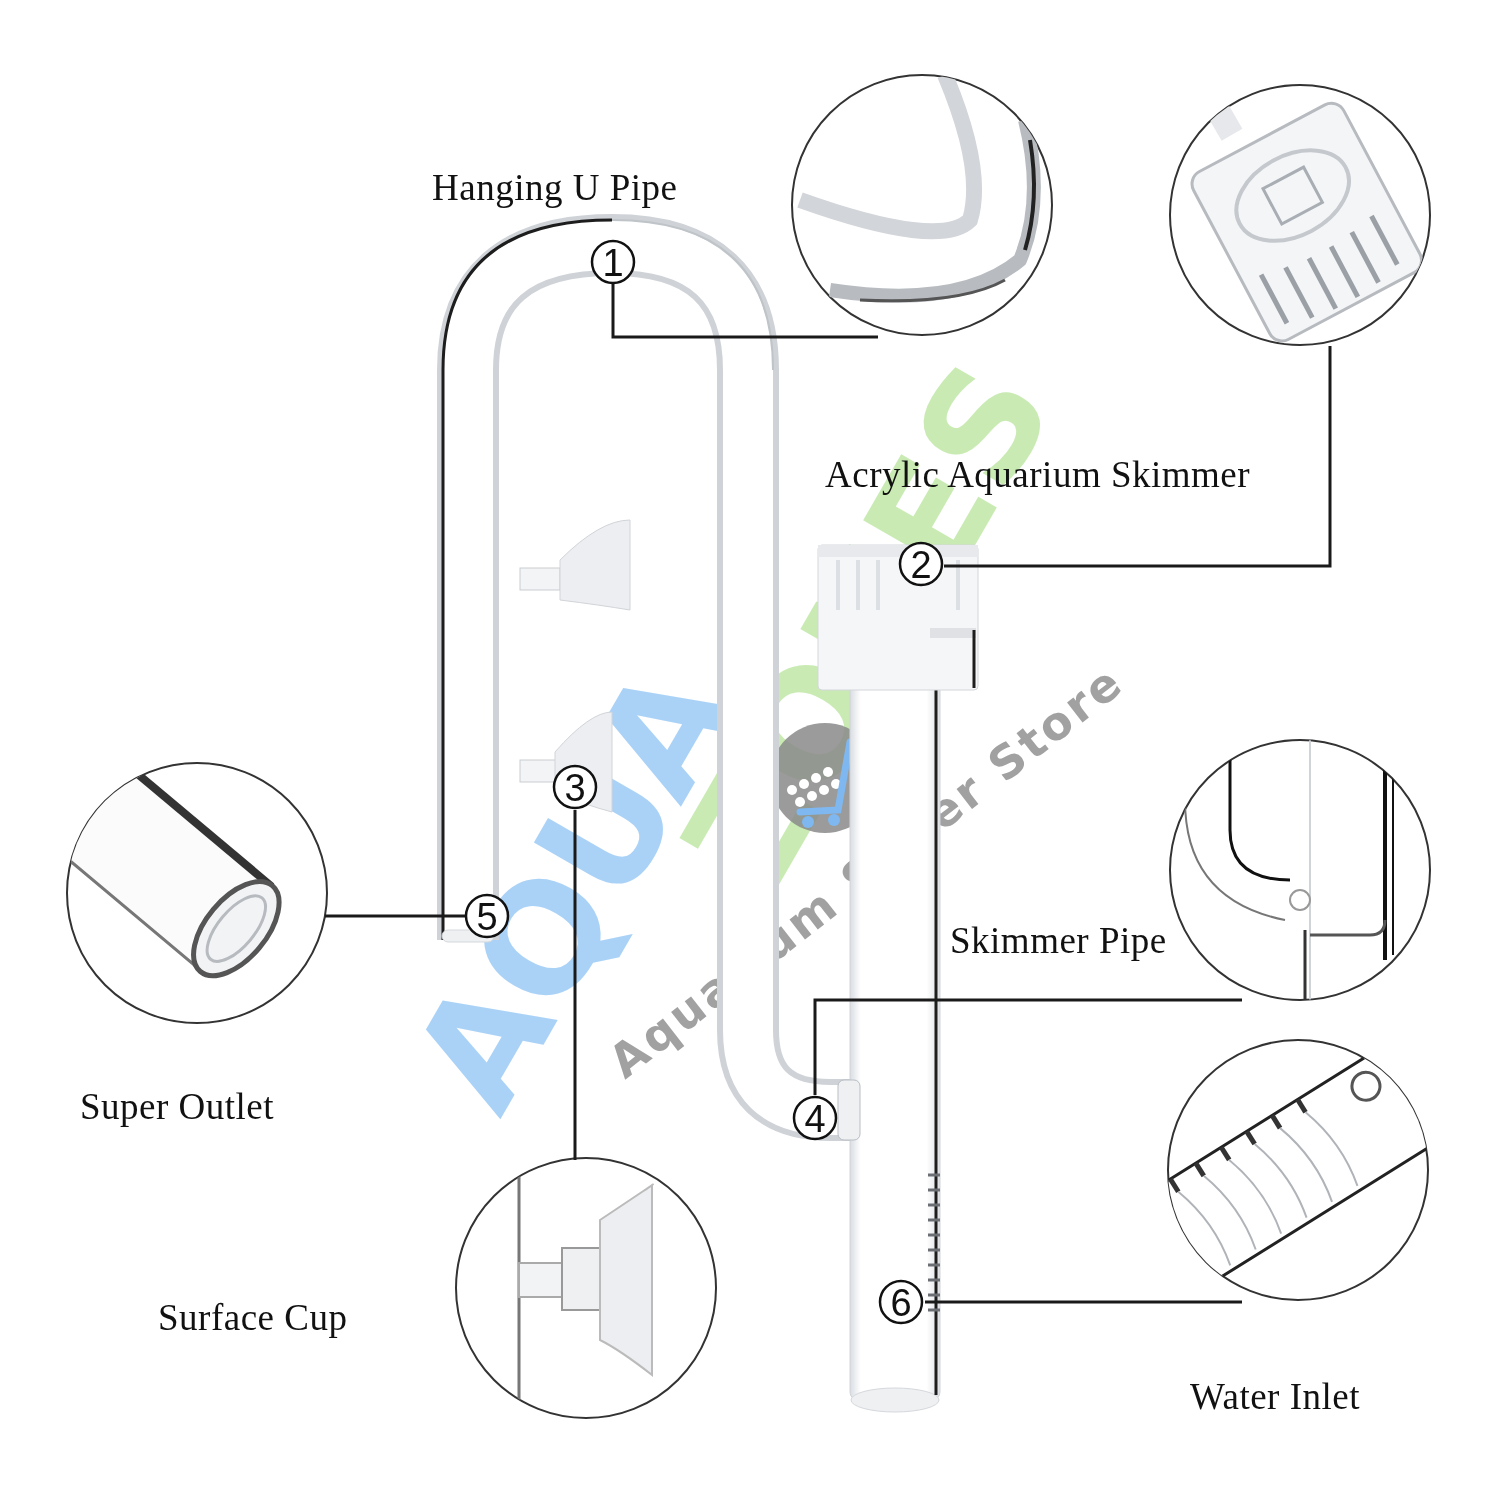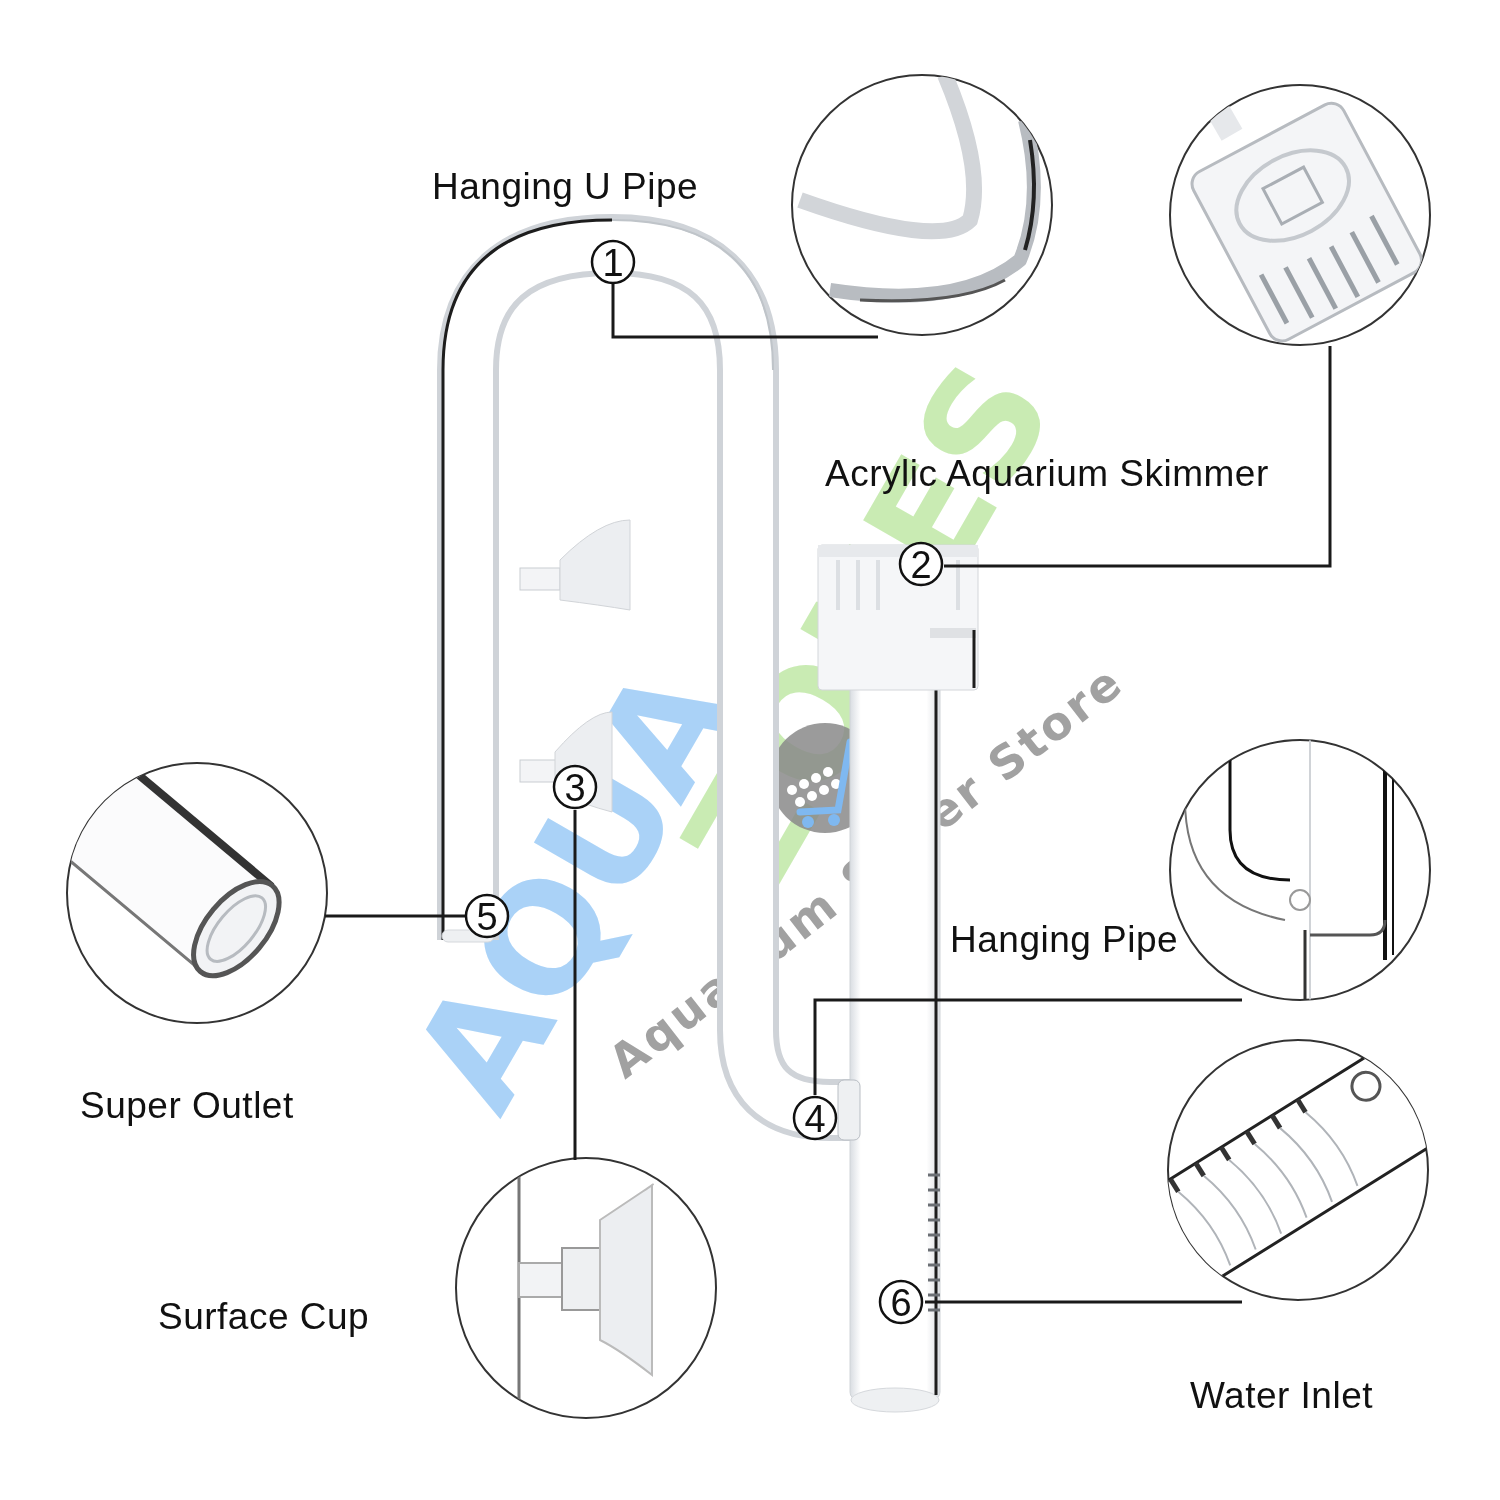--- a/index.html
+++ b/index.html
@@ -1,18 +1,18 @@
 <!DOCTYPE html>
 <html><head>
 <meta charset="utf-8">
 <style>
   html, body { margin: 0; padding: 0; background: #ffffff; }
   body { width: 1500px; height: 1500px; position: relative; overflow: hidden; font-family: "Liberation Sans", "DejaVu Sans", sans-serif; }
   #stage { position: absolute; left: 0; top: 0; width: 1500px; height: 1500px; }
-  .label { position: absolute; font-family: Liberation Sans, sans-serif; font-size: 37px; color: #111; white-space: nowrap; letter-spacing: 0.5px; }
+  .label { position: absolute; font-family: Liberation Serif, serif; font-size: 37px; color: #111; white-space: nowrap; letter-spacing: 0.5px; }
   .num { font-family: "Liberation Sans", "DejaVu Sans", sans-serif; font-size: 38px; fill: #111; }
   .wm-aqua { font-family: "DejaVu Sans", sans-serif; font-weight: bold; font-size: 150px; fill: #8ec4f5; opacity: 0.75; }
   .wm-zones { font-family: "DejaVu Sans", sans-serif; font-weight: bold; font-size: 150px; fill: #b7e59a; opacity: 0.75; }
   .wm-store { font-family: "DejaVu Sans", sans-serif; font-weight: bold; font-size: 46px; fill: #8a8a8a; opacity: 0.8; letter-spacing: 3px; }
 </style>
 </head>
 <body>
 
 <div id="stage">
 
@@ -239,17 +239,17 @@
       <text class="num" x="487" y="930" text-anchor="middle">5</text>
     </g>
     <g>
       <circle cx="901" cy="1302" r="21" fill="#fff" stroke="#111" stroke-width="2.5"></circle>
       <text class="num" x="901" y="1316" text-anchor="middle">6</text>
     </g>
   </svg>
 
   <div class="label" style="left:432px; top:166px;">Hanging U Pipe</div>
   <div class="label" style="left:825px; top:453px;">Acrylic Aquarium Skimmer</div>
-  <div class="label" style="left:950px; top:919px;">Hanging Pipe</div>
+  <div class="label" style="left:950px; top:919px;">Skimmer Pipe</div>
   <div class="label" style="left:80px; top:1085px;">Super Outlet</div>
   <div class="label" style="left:158px; top:1296px;">Surface Cup</div>
   <div class="label" style="left:1190px; top:1375px;">Water Inlet</div>
 </div>
 
 </body></html>

